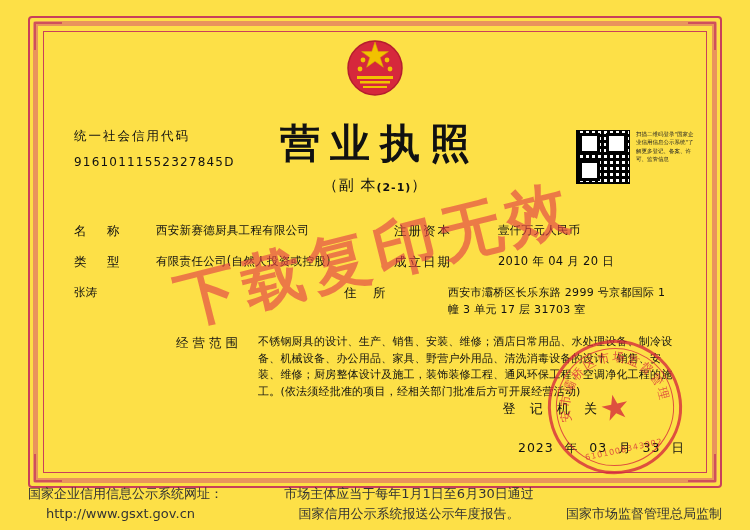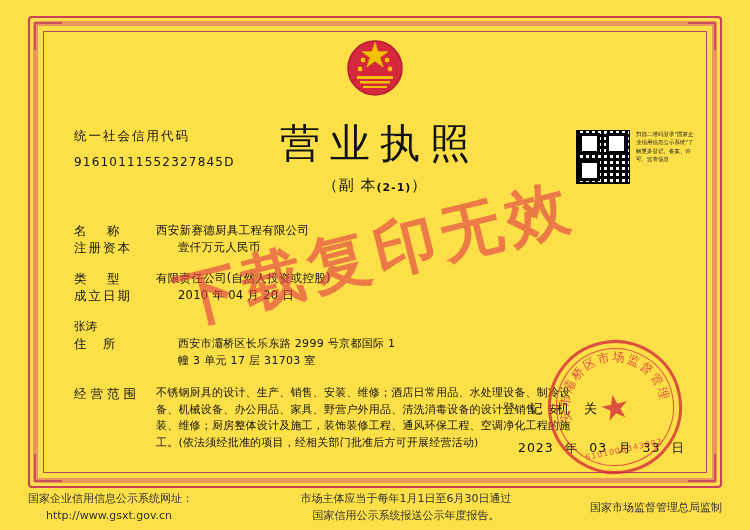--- a/index.html
+++ b/index.html
@@ -77,21 +77,21 @@
   .title-block {
     position: absolute;
     left: 0;
     right: 0;
     top: 120px;
     text-align: center;
   }
   .main-title {
     font-family: "DejaVu Sans", "Liberation Sans", sans-serif;
     font-size: 40px;
-    font-weight: normal;
+    font-weight: bold;
     letter-spacing: 10px;
     color: #111111;
     line-height: 1.15;
     padding-left: 10px;
   }
   .sub-title {
     margin-top: 10px;
     font-size: 15px;
     color: #111111;
     letter-spacing: 1px;
@@ -168,21 +168,20 @@
   
   .fields {
     position: absolute;
     left: 74px;
     top: 222px;
     width: 604px;
   }
   .row {
     display: flex;
     margin-bottom: 14px;
-    flex-direction: column;
   }
   .col-left {
     width: 320px;
     display: flex;
     align-items: flex-start;
   }
   .col-right {
     flex: 1;
     display: flex;
     align-items: flex-start;
@@ -206,20 +205,21 @@
     color: #111;
     line-height: 17px;
     letter-spacing: .3px;
   }
   .val.small { font-size: 11px; }
 
   
   .scope-row {
     display: flex;
     margin-top: 16px;
+    justify-content: flex-end;
   }
   .scope-text {
     font-size: 11px;
     line-height: 16.5px;
     color: #111;
     width: 420px;
     letter-spacing: .2px;
   }
 
   
@@ -298,22 +298,22 @@
   }
 
   
   .footer {
     position: absolute;
     left: 28px;
     right: 28px;
     bottom: 6px;
     display: flex;
     justify-content: space-between;
-    align-items: center;
-    font-size: 11px;
+    align-items: flex-end;
+    font-size: 13px;
     color: #333;
     line-height: 1.55;
   }
   .footer .fl { text-align: left; }
   .footer .fc { text-align: center; margin-left: 29px; }
   .footer .fr { text-align: right; padding-top: 2px; }
   .footer .url { padding-left: 18px; }
 </style>
 </head>
 <body>

